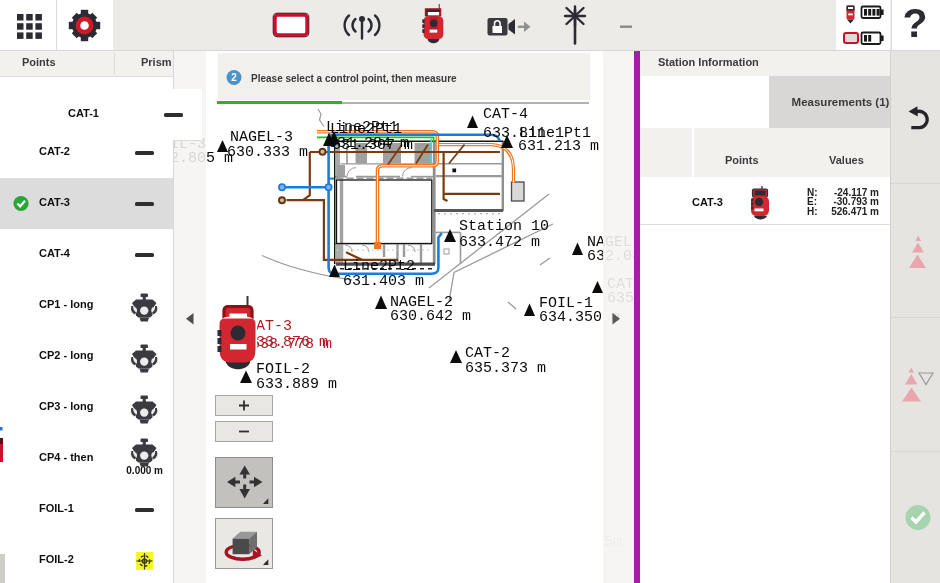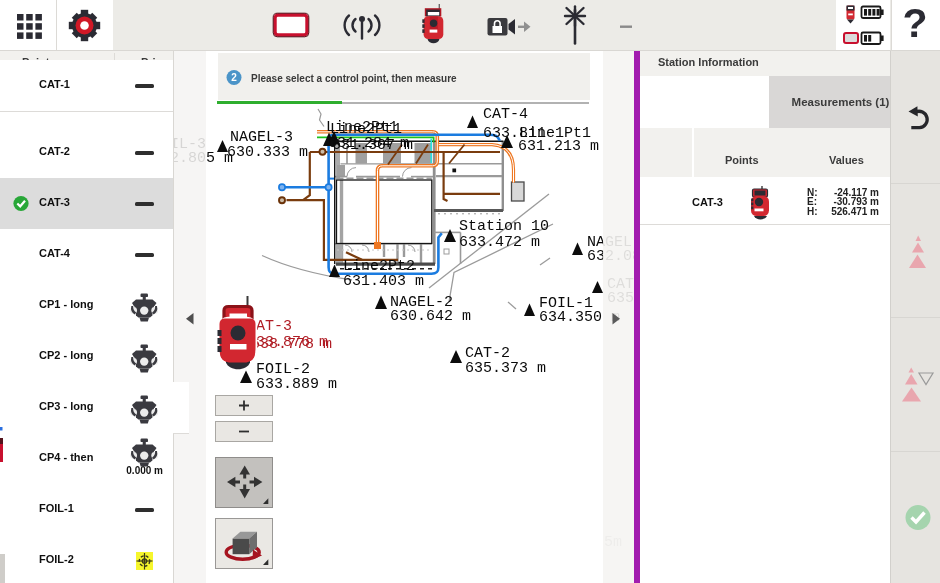--- a/index.html
+++ b/index.html
@@ -349,21 +349,21 @@
   </g>
 </svg>
 <div class="abs" style="left:890px;top:0;width:50px;height:50px;font-size:41px;font-weight:bold;color:#2b2b33;text-align:center;line-height:47px;">?</div>
 
 <div class="abs" id="lpanel">
   <div id="lhead">
     <span class="lh" style="left:22px;">Points</span>
     <span class="lh" style="left:133px;margin-left:8px;">Prism</span>
     <div style="position:absolute;left:114px;top:2px;width:1px;height:21px;background:#dddbd7;"></div>
   </div>
-  <div class="lrow" style="top:9px;">
+  <div class="lrow" style="top:38px;margin-left:29px;">
       <span class="nm">CAT-1</span>
       <span class="dash"></span>
     </div>
   <div class="lrow" style="top:76px;">
       <span class="nm">CAT-2</span>
       <span class="dash"></span>
     </div>
   <div class="lrow" style="top:127px;background:#dcdcdc;">
       <span class="nm">CAT-3</span>
       <span class="dash"></span>
@@ -371,21 +371,21 @@
   <div class="lrow" style="top:178px;">
       <span class="nm">CAT-4</span>
       <span class="dash"></span>
     </div>
   <div class="lrow" style="top:229px;">
       <span class="nm">CP1 - long</span>
     </div>
   <div class="lrow" style="top:280px;">
       <span class="nm">CP2 - long</span>
     </div>
-  <div class="lrow" style="top:331px;padding-left:16px;">
+  <div class="lrow" style="top:331px;">
       <span class="nm">CP3 - long</span>
     </div>
   <div class="lrow" style="top:382px;">
       <span class="nm">CP4 - then</span>
     <span style="position:absolute;right:10px;top:31.5px;font-size:10px;font-weight:bold;color:#111;">0.000 m</span>
     </div>
   <div class="lrow" style="top:433px;">
       <span class="nm">FOIL-1</span>
       <span class="dash"></span>
     </div>

